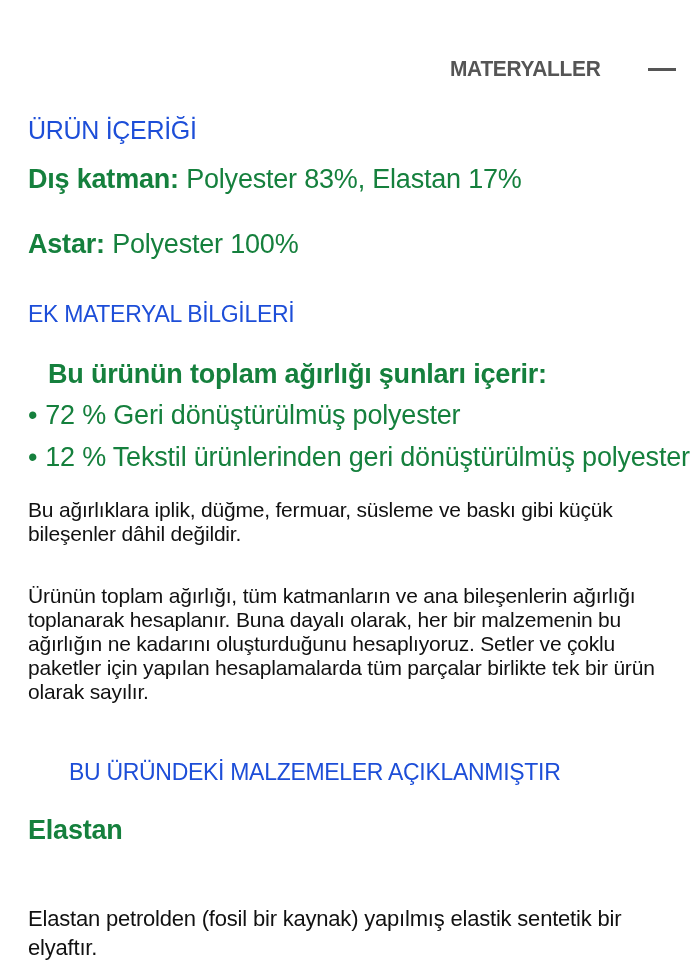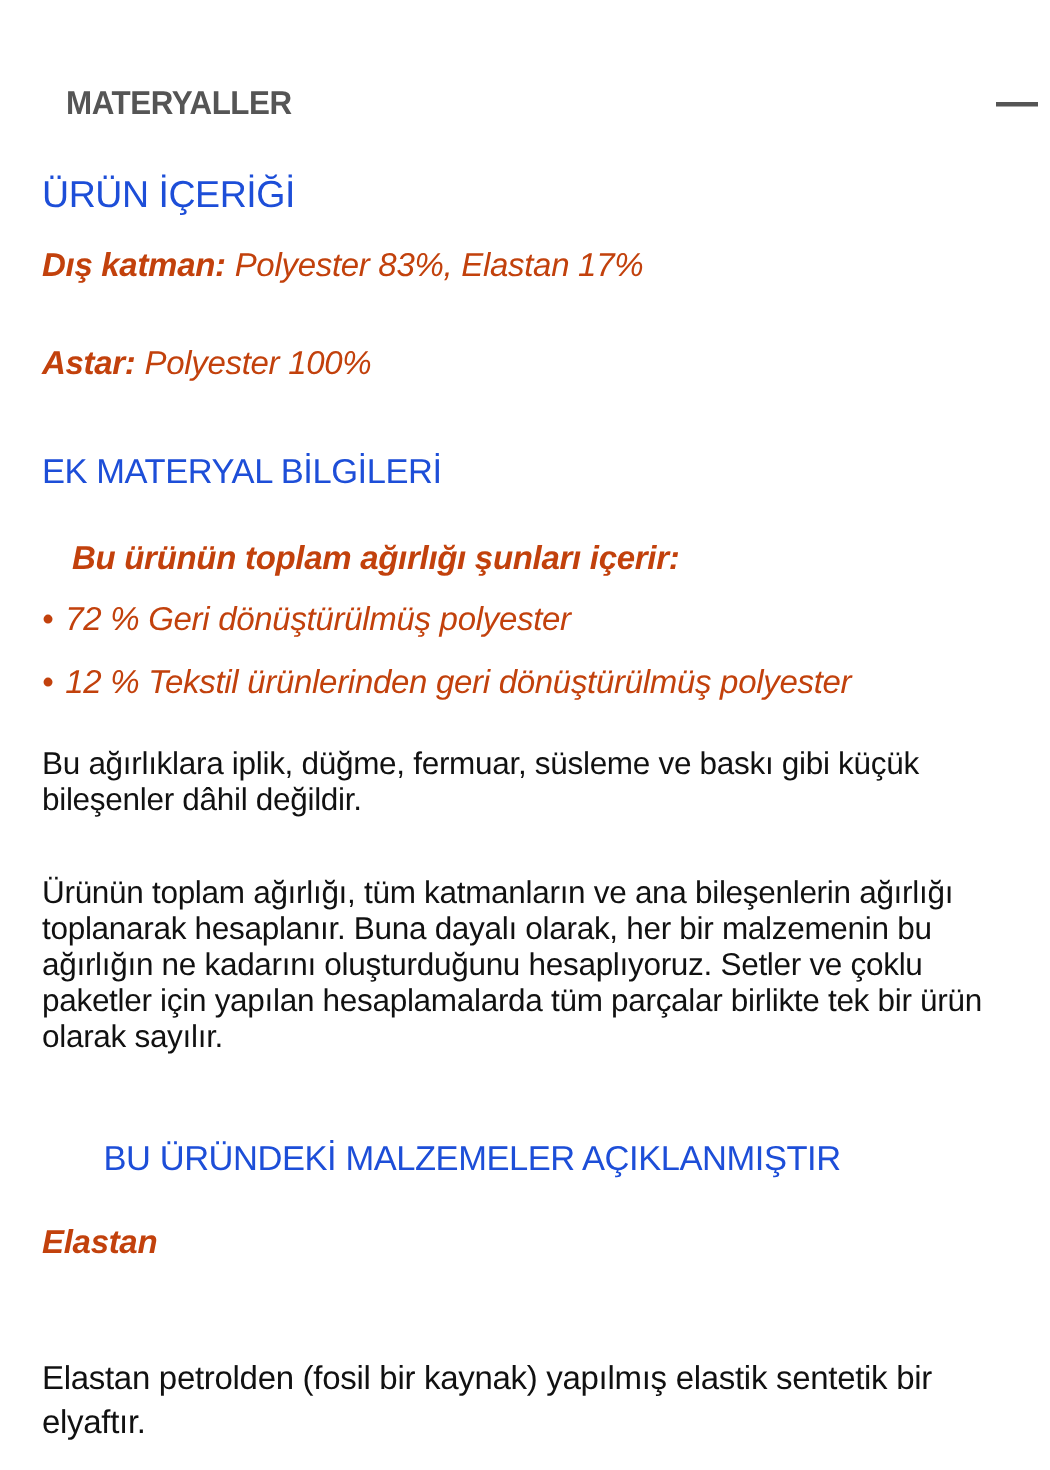--- a/index.html
+++ b/index.html
@@ -3,39 +3,39 @@
   <meta charset="utf-8">
   <style>
     * { box-sizing: border-box; margin: 0; padding: 0; }
     html, body { width: 700px; height: 980px; background: #ffffff; overflow: hidden; }
     body {
       font-family: "Liberation Sans", "DejaVu Sans", sans-serif;
       color: #111111;
       position: relative;
     }
     .accordion-header {
-      position: absolute; left: 44px; top: 52px; width: 648px; height: 34px;
-      display: flex; align-items: center; justify-content: space-between;
+      position: absolute; left: 28px; top: 52px; width: 648px; height: 34px;
+      display: flex; align-items: center; justify-content: flex-end;
       cursor: pointer;
+      gap: 40px;
     }
     .accordion-title {
       font-size: 22px; font-weight: bold; color: #555555; letter-spacing: -0.3px;
       transform: scaleX(0.95); transform-origin: left center;
     }
     .collapse-icon {
       width: 28px; height: 3px; background: #555555; display: block;
     }
     .section-title {
       position: absolute; left: 28px; font-size: 25px; font-weight: normal;
       color: #1d4ed8; letter-spacing: -0.3px; white-space: nowrap;
     }
     .line {
-      position: absolute; left: 28px; font-size: 22px; color: #c2410c; white-space: nowrap;
+      position: absolute; left: 28px; font-size: 27px; color: #15803d; white-space: nowrap;
       letter-spacing: -0.2px;
-      font-style: italic;
     }
     .line b { font-weight: bold; }
     .bold-line { font-weight: bold; }
     .small-para {
       position: absolute; left: 28px; width: 650px; font-size: 21px; line-height: 24px;
       color: #111; letter-spacing: -0.2px;
     }
     .bullet::before { content: "•"; margin-right: 8px; }
   </style>
 </head>

